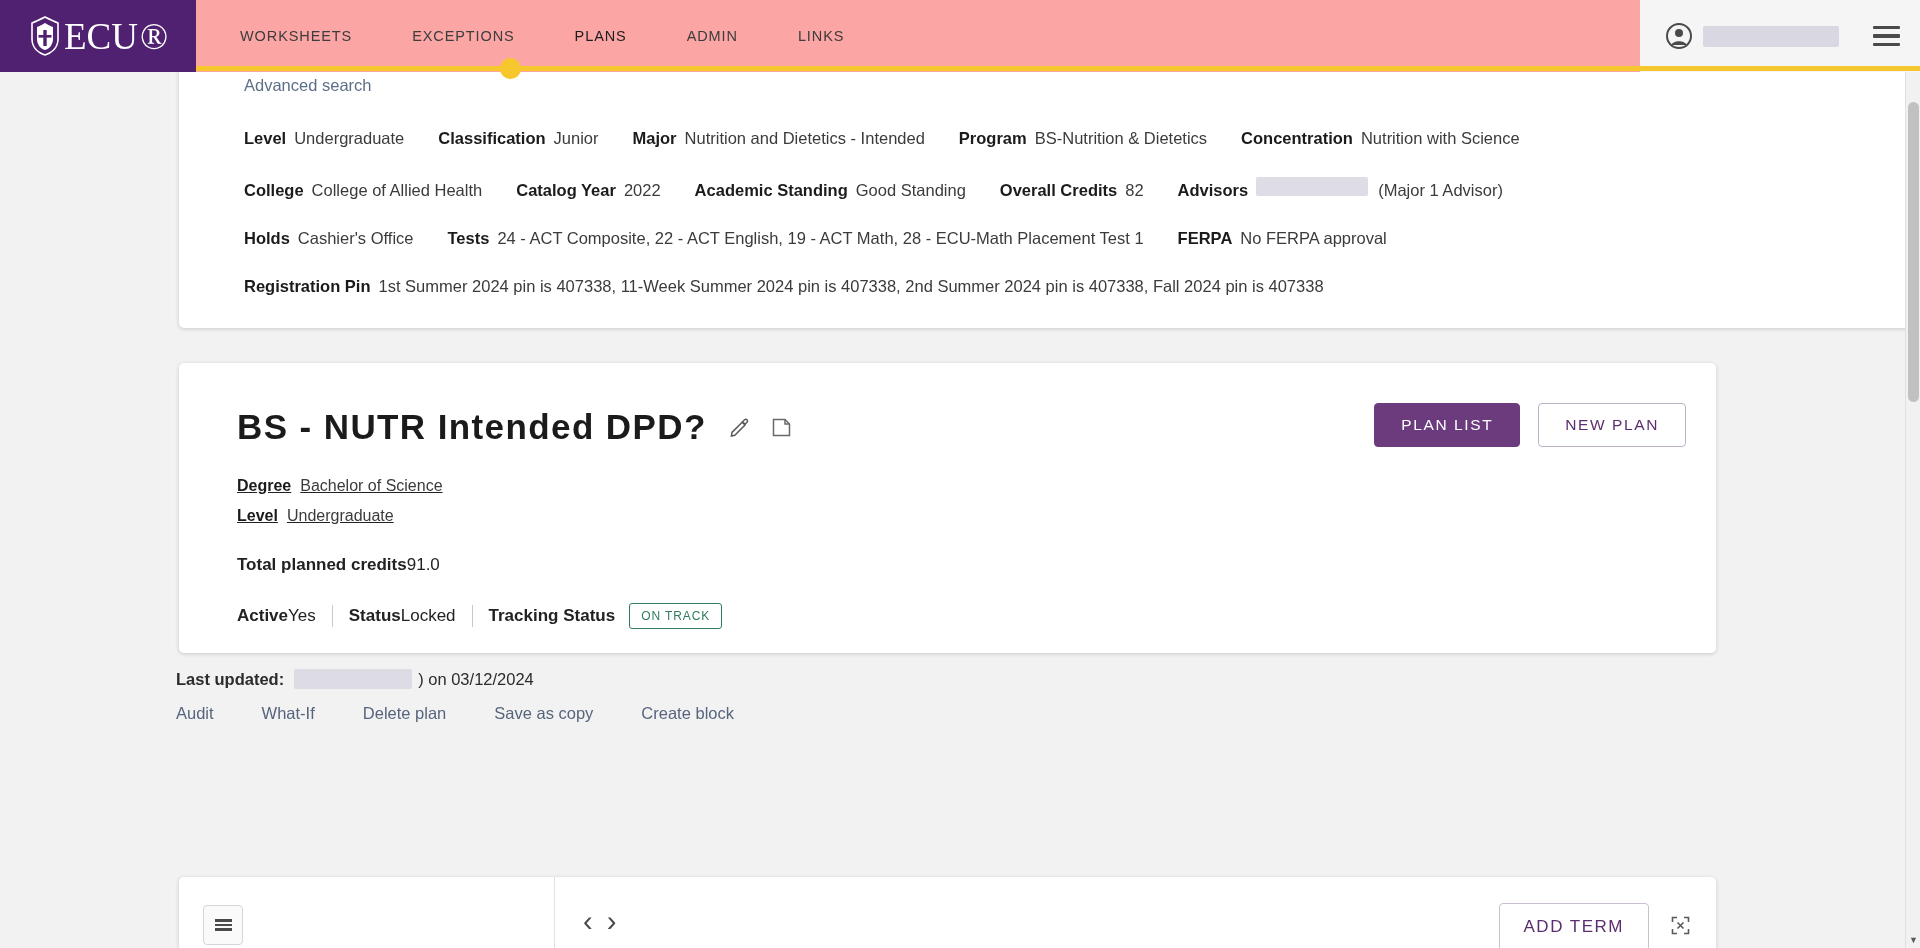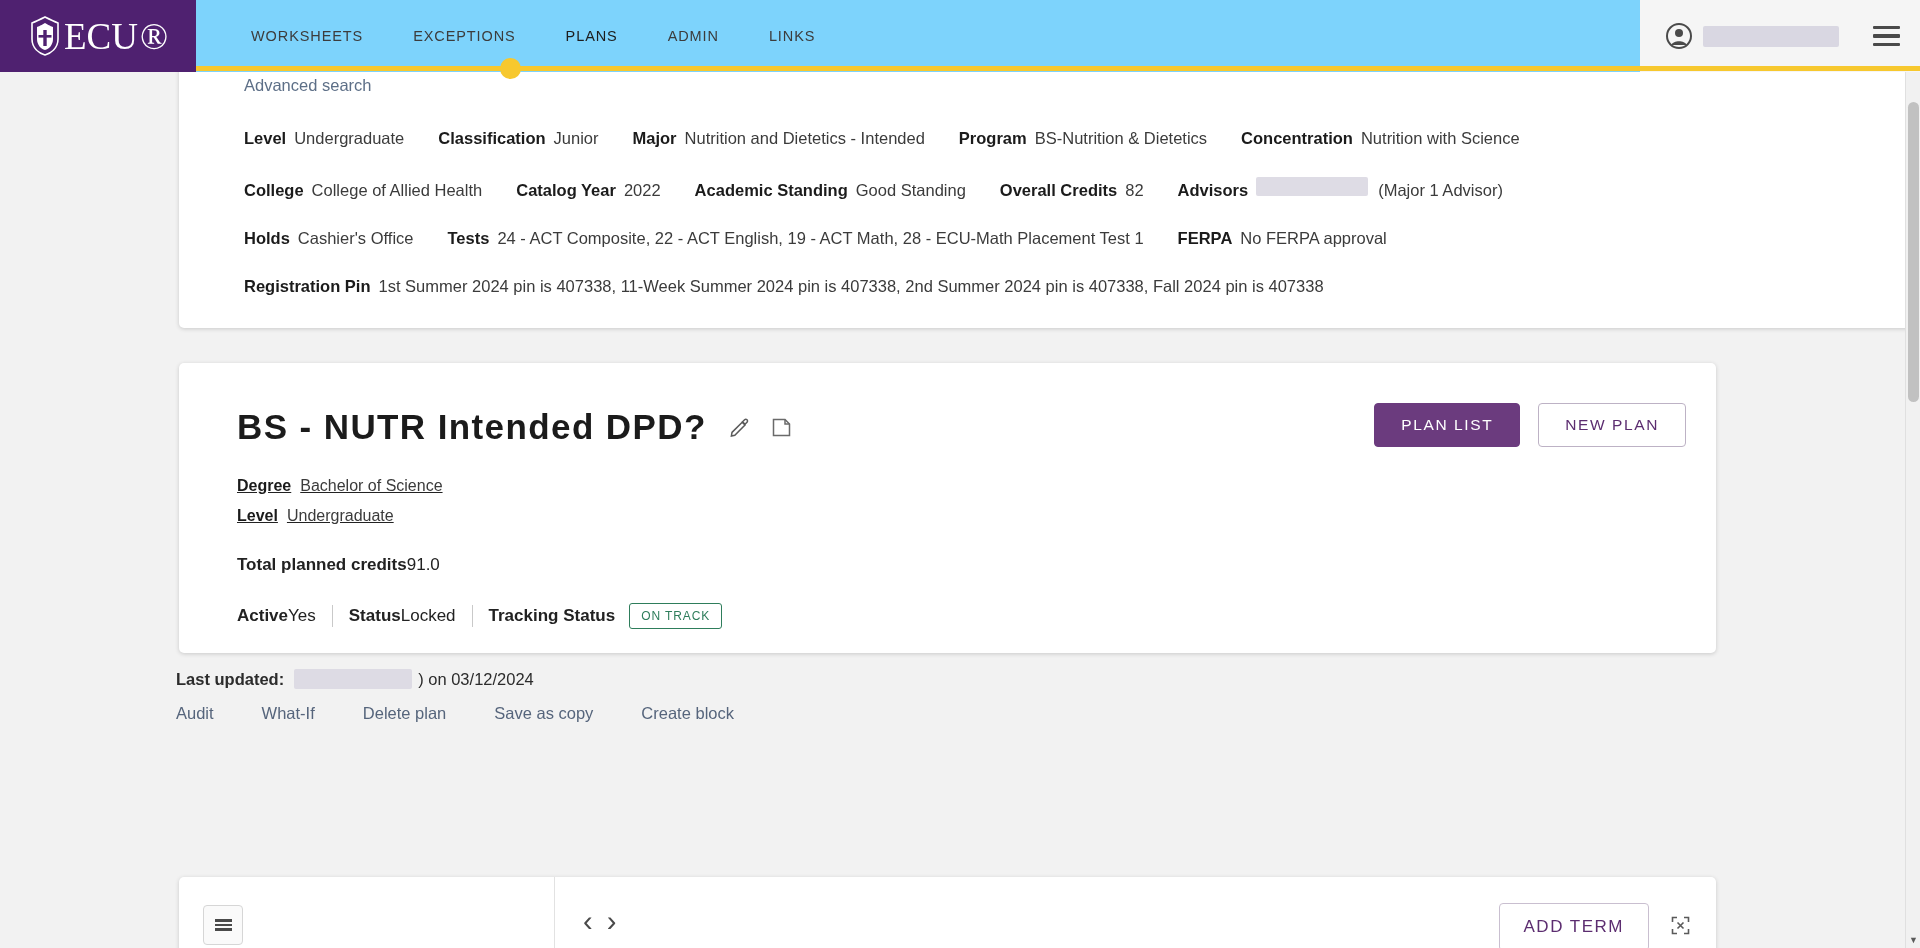--- a/index.html
+++ b/index.html
@@ -10,34 +10,34 @@
     overflow: hidden;
     background: #f4f4f4;
     font-family: "Liberation Sans", sans-serif;
     color: #222;
   }
   .app { position: relative; width: 1920px; height: 948px; background: #f2f2f2; }
 
   
   .header {
     position: absolute; top: 0; left: 0; width: 1920px; height: 72px;
-    background: #7dd3fc; display: flex; align-items: stretch; z-index: 20;
+    background: #fca5a5; display: flex; align-items: stretch; z-index: 20;
   }
   .logo-block {
     width: 196px; height: 72px; background: #4f2170;
     display: flex; align-items: center; justify-content: center;
   }
   .logo-mark { display: flex; align-items: center; gap: 2px; }
   .logo-shield { width: 34px; height: 40px; }
   .logo-text {
     color: #ffffff; font-family: "Liberation Serif", serif;
     font-size: 37px; letter-spacing: 0px; font-weight: 400; line-height: 1;
   }
 
-  .nav { display: flex; align-items: center; padding-left: 31px; gap: 2px; }
+  .nav { display: flex; align-items: center; padding-left: 20px; gap: 12px; }
   .nav-item {
     font-size: 14.5px; letter-spacing: 0.9px; color: #3c3c3c;
     padding: 0 24px; height: 72px; display: flex; align-items: center;
     cursor: pointer; font-weight: 400;
   }
   .nav-item.active { color: #1d1d1d; }
 
   .header-right {
     position: absolute; right: 0; top: 0; height: 72px;
     display: flex; align-items: center; gap: 0;

